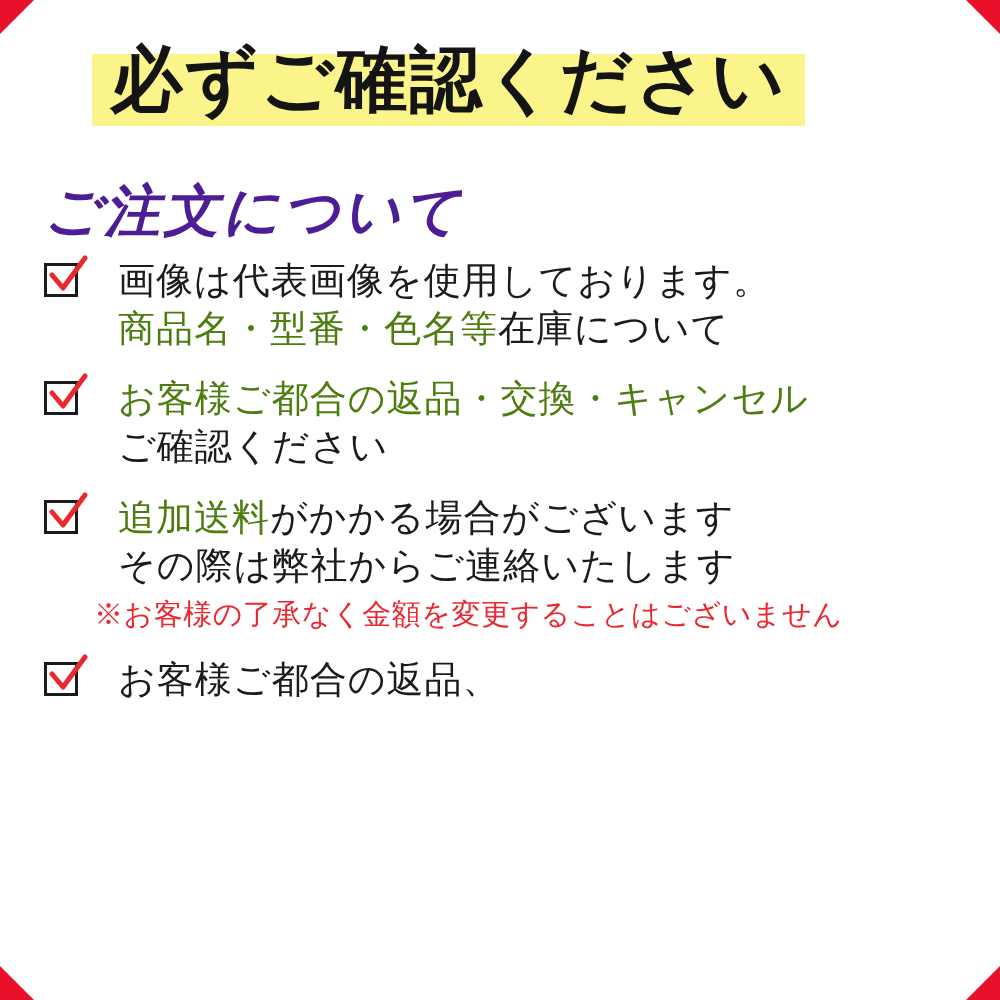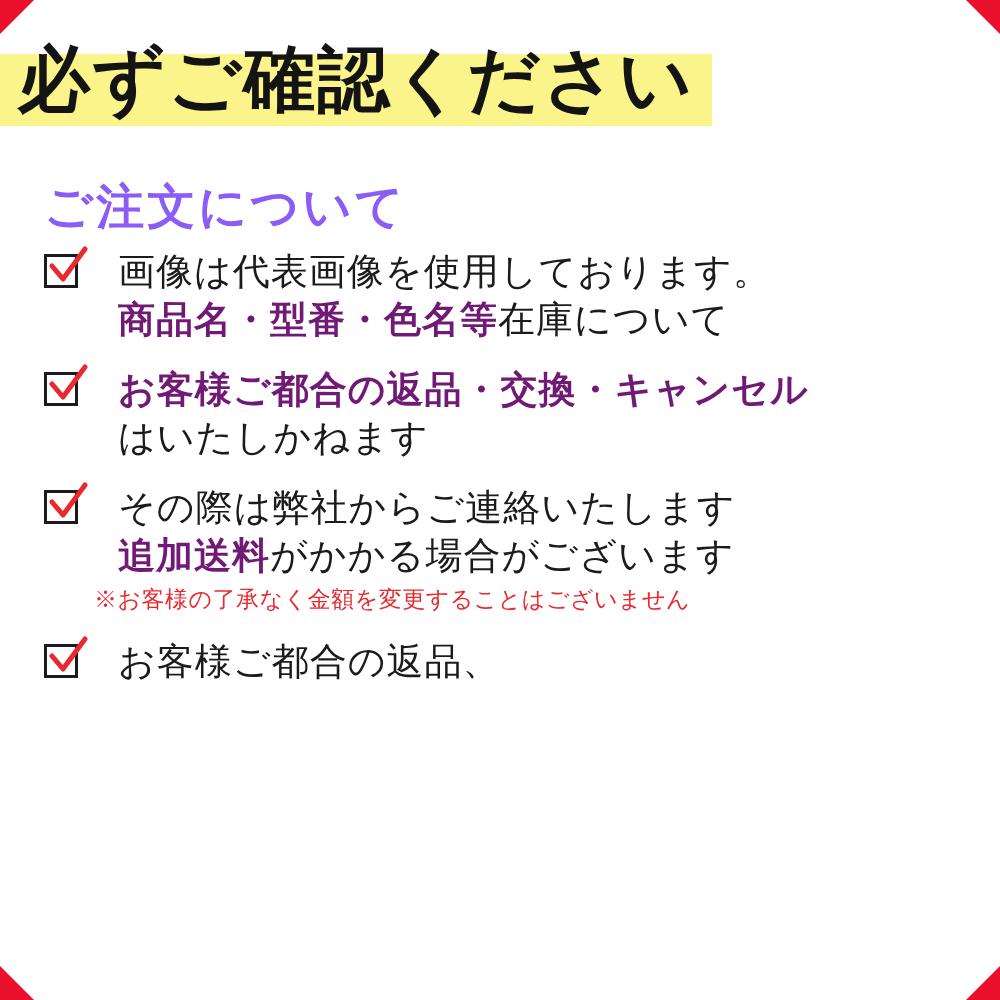--- a/index.html
+++ b/index.html
@@ -49,21 +49,21 @@
     border-width: 0 0 34px 34px;
     border-color: transparent transparent #e8102a transparent;
   }
 
   
   .headline-wrap {
     position: absolute;
     top: 38px;
     left: 0;
     width: 897px;
-    text-align: left;
+    text-align: center;
   }
   .headline {
     display: inline-block;
     position: relative;
     font-size: 72px;
     font-weight: bold;
     color: #141414;
     letter-spacing: 2px;
     line-height: 1.0;
     padding: 6px 18px 10px 18px;
@@ -84,26 +84,27 @@
   }
 
   .content {
     position: absolute;
     top: 168px;
     left: 44px;
     width: 916px;
   }
 
   .section-title {
-    font-size: 48px;
+    font-size: 56px;
     font-weight: bold;
-    color: #8b5cf6;
+    color: #4c1d95;
     letter-spacing: 3px;
     margin: 10px 0 12px 0;
     line-height: 1.2;
+    font-style: italic;
   }
   .section-title.second {
     margin-top: 24px;
   }
 
   .item {
     display: flex;
     align-items: flex-start;
     margin-bottom: 22px;
   }
@@ -139,29 +140,29 @@
     line-height: 1.30;
     color: #1b1b1b;
     letter-spacing: 1px;
     white-space: nowrap;
     margin-left: 24px;
   }
   .line.bold {
     font-weight: bold;
   }
   .red {
-    color: #701a75;
-    font-weight: bold;
+    color: #4d7c0f;
+    font-weight: normal;
   }
   .blk {
     color: #1b1b1b;
     font-weight: normal;
   }
   .note {
-    font-size: 23px;
+    font-size: 29px;
     color: #e8292f;
     letter-spacing: 0.5px;
     line-height: 1.4;
     margin-top: 4px;
     white-space: nowrap;
   }
 </style>
 </head>
 <body>
 
@@ -206,38 +207,38 @@
           <span class="box"></span>
           <svg viewBox="0 0 42 44" aria-hidden="true">
             <path d="M6 20 L17 33 L39 3" fill="none" stroke="#e8292f" stroke-width="5" stroke-linecap="round" stroke-linejoin="round"></path>
           </svg>
         </span>
         <span class="lines">
           <div class="line bold">
             <span class="red">お客様ご都合の返品・交換・キャンセル</span>
           </div>
           <div class="line">
-            <span class="blk">はいたしかねます</span>
-          </div>
-        </span>
-      </div>
-
-      <div class="item">
-        <span class="check">
-          <span class="box"></span>
-          <svg viewBox="0 0 42 44" aria-hidden="true">
-            <path d="M6 20 L17 33 L39 3" fill="none" stroke="#e8292f" stroke-width="5" stroke-linecap="round" stroke-linejoin="round"></path>
-          </svg>
-        </span>
-        <span class="lines">
+            <span class="blk">ご確認ください</span>
+          </div>
+        </span>
+      </div>
+
+      <div class="item">
+        <span class="check">
+          <span class="box"></span>
+          <svg viewBox="0 0 42 44" aria-hidden="true">
+            <path d="M6 20 L17 33 L39 3" fill="none" stroke="#e8292f" stroke-width="5" stroke-linecap="round" stroke-linejoin="round"></path>
+          </svg>
+        </span>
+        <span class="lines">
+          <div class="line">
+            <span class="red">追加送料</span><span class="blk">がかかる場合がございます</span>
+          </div>
           <div class="line">
             <span class="blk">その際は弊社からご連絡いたします</span>
-          </div>
-          <div class="line">
-            <span class="red">追加送料</span><span class="blk">がかかる場合がございます</span>
           </div>
           <div class="note">※お客様の了承なく金額を変更することはございません</div>
         </span>
       </div>
     </div>
 
     <div class="section">
 
       <div class="item">
         <span class="check">

